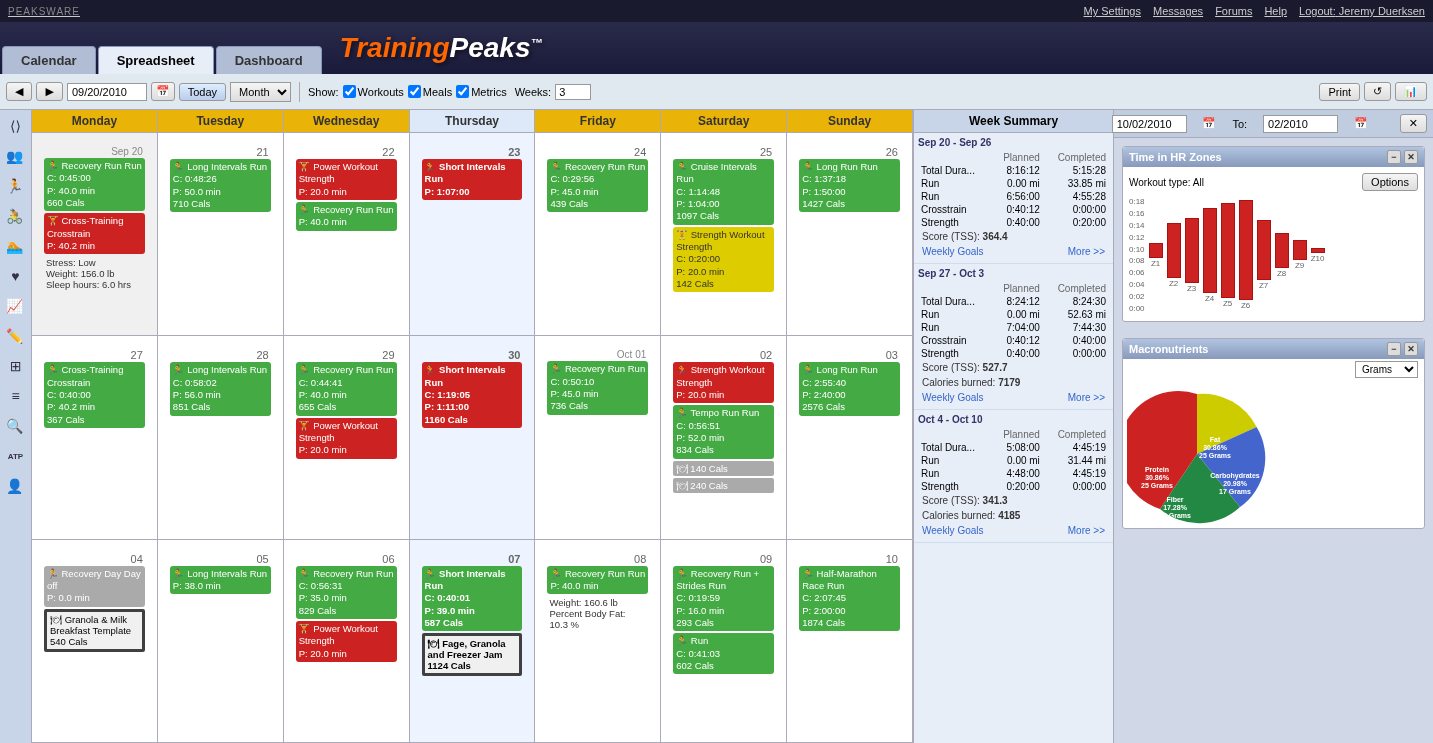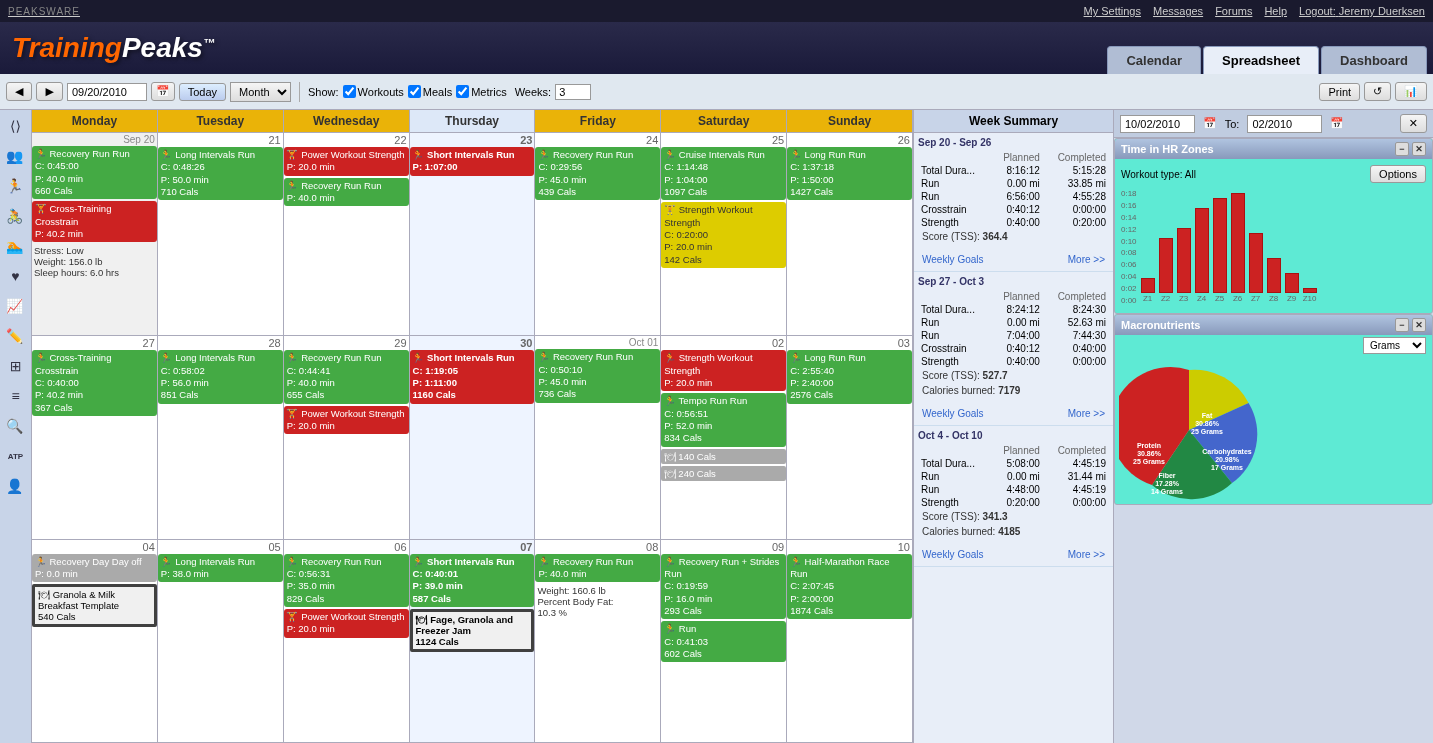--- a/index.html
+++ b/index.html
@@ -152,21 +152,21 @@
       grid-template-rows: repeat(3, 1fr);
       overflow: hidden;
     }
     .cal-week {
       display: grid;
       grid-template-columns: repeat(7, 1fr);
       border-bottom: 1px solid #aab;
     }
     .cal-cell {
       border-right: 1px solid #aab;
-      padding: 0;
+      padding: 12px;
       overflow: hidden;
       background: white;
       position: relative;
       min-height: 60px;
     }
     .cal-cell.today-col { background: #eef4ff; font-weight: bold; }
     .cal-date {
       text-align: right;
       font-size: 11px;
       color: #666;
@@ -211,52 +211,53 @@
       font-weight: bold;
       font-size: 10px;
       color: #336;
       margin-bottom: 3px;
     }
     .ws-table { width: 100%; border-collapse: collapse; font-size: 10px; }
     .ws-table th { color: #666; font-weight: normal; text-align: right; padding: 1px 3px; }
     .ws-table td { text-align: right; padding: 1px 3px; }
     .ws-table td:first-child { text-align: left; }
     .ws-score { font-size: 10px; color: #333; padding: 2px 4px; }
-    .ws-goals { font-size: 10px; padding: 2px 4px; display: flex; justify-content: space-between; margin-top: 8px; }
+    .ws-goals { font-size: 10px; padding: 2px 4px; display: flex; justify-content: space-between; }
     .ws-goals a { color: #3366cc; text-decoration: none; }
 
     
     #right-panel {
       width: 320px;
       background: #d0d8e8;
       border-left: 1px solid #aab;
       display: flex;
       flex-direction: column;
     }
     #right-topbar {
       background: #c0cce0;
       display: flex;
       align-items: center;
       padding: 4px 6px;
-      gap: 8px;
+      gap: 16px;
       border-bottom: 1px solid #aab;
+      justify-content: flex-end;
     }
     .right-date-input {
       border: 1px solid #999;
       padding: 2px 4px;
       font-size: 11px;
       width: 75px;
       background: white;
     }
 
     
     .widget {
-      background: #5eead4;
+      background: #ffffff;
       border: 1px solid #aab;
-      margin: 0;
+      margin: 8px;
       border-radius: 3px;
     }
     .widget-header {
       background: linear-gradient(to bottom, #b0c4e0, #8899bb);
       color: white;
       padding: 3px 6px;
       display: flex;
       align-items: center;
       justify-content: space-between;
       font-size: 11px;
@@ -272,21 +273,21 @@
       display: flex; align-items: center; justify-content: center;
       font-size: 9px;
       cursor: pointer;
       color: #333;
     }
     .widget-body { padding: 6px; }
 
     
     #hr-zone-chart {
       display: flex;
-      align-items: flex-end;
+      align-items: center;
       gap: 4px;
       height: 120px;
       padding: 4px 0;
     }
     .hr-bar-group {
       display: flex;
       flex-direction: column;
       align-items: center;
       gap: 1px;
     }
@@ -380,28 +381,28 @@
   <a>Messages</a>
   <a>Forums</a>
   <a>Help</a>
   <span>
     <span>Logout:</span>
     <a>Jeremy Duerksen</a>
   </span>
 </div>
 
 <div style="display:flex; align-items:stretch; background:linear-gradient(to bottom,#2a2a4a,#1a1a3a); height:52px; position:relative;">
+  <div style="display:flex; align-items:flex-end; padding-bottom:0; padding-right:6px;">
+    <div class="tab" style="margin-top:auto;">Calendar</div>
+
+    <div class="tab active" style="margin-top:auto;">Spreadsheet</div>
+    <div class="tab" style="margin-top:auto;">Dashboard</div>
+  </div>
   <div id="logobar" style="background:transparent; height:52px; flex:1;">
     <div class="logo"><span>Training</span>Peaks<sup style="font-size:12px;">™</sup></div>
-  </div>
-  <div style="display:flex; align-items:flex-end; padding-bottom:0; padding-right:6px;">
-    <div class="tab" style="margin-top:auto;">Calendar</div>
-
-    <div class="tab active" style="margin-top:auto;">Spreadsheet</div>
-    <div class="tab" style="margin-top:auto;">Dashboard</div>
   </div>
 </div>
 
 <div id="toolbar" style="margin-top:0;">
   <button class="toolbar-btn">◀</button>
   <button class="toolbar-btn">▶</button>
   <input class="date-input" type="text" value="09/20/2010" style="">
   <button class="toolbar-btn" style="padding:2px 4px;">📅</button>
   <button class="toolbar-btn active">Today</button>
   <select class="toolbar-select">

